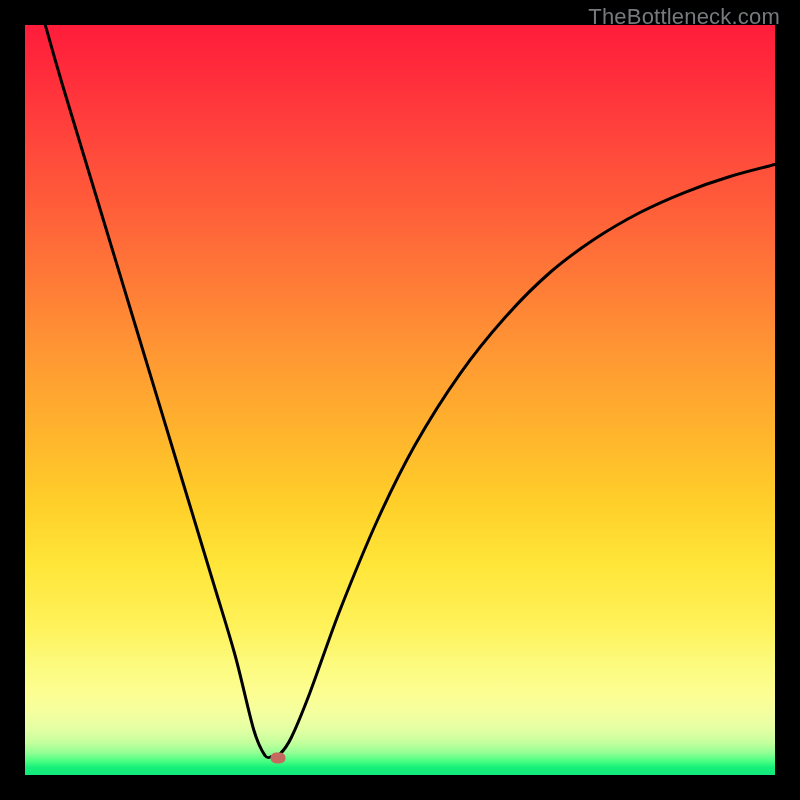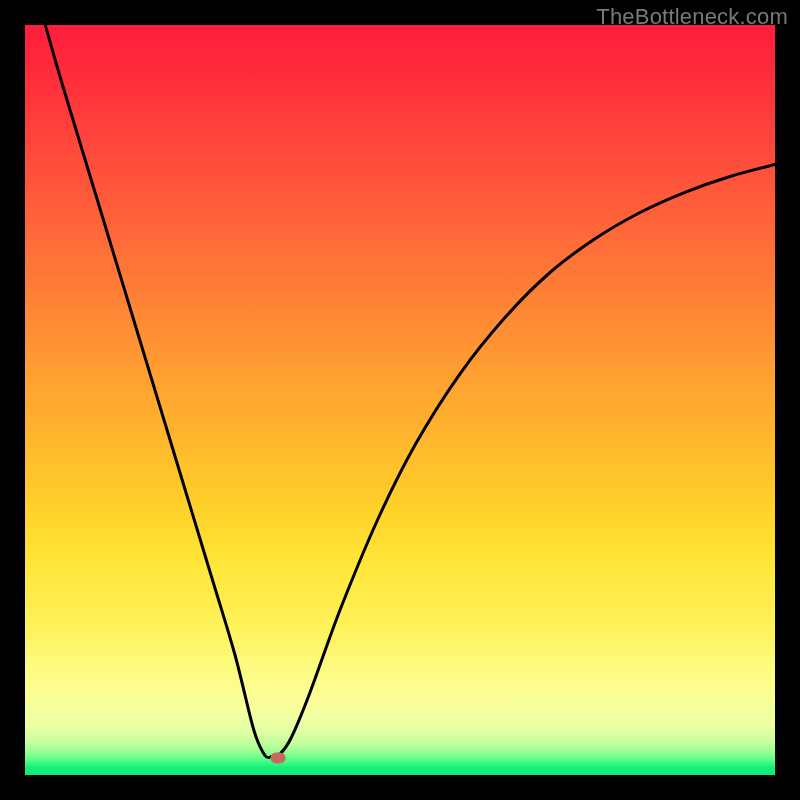--- a/index.html
+++ b/index.html
@@ -13,21 +13,21 @@
   }
   .frame {
     position: relative;
     width: 800px;
     height: 800px;
     background: #000;
   }
   .watermark {
     position: absolute;
     top: 4px;
-    right: 12px;
+    right: 20px;
     color: #777a7c;
     font-size: 22px;
     letter-spacing: 0.2px;
     z-index: 10;
   }
   .plot-area {
     position: absolute;
     left: 25px;
     top: 25px;
     width: 750px;

